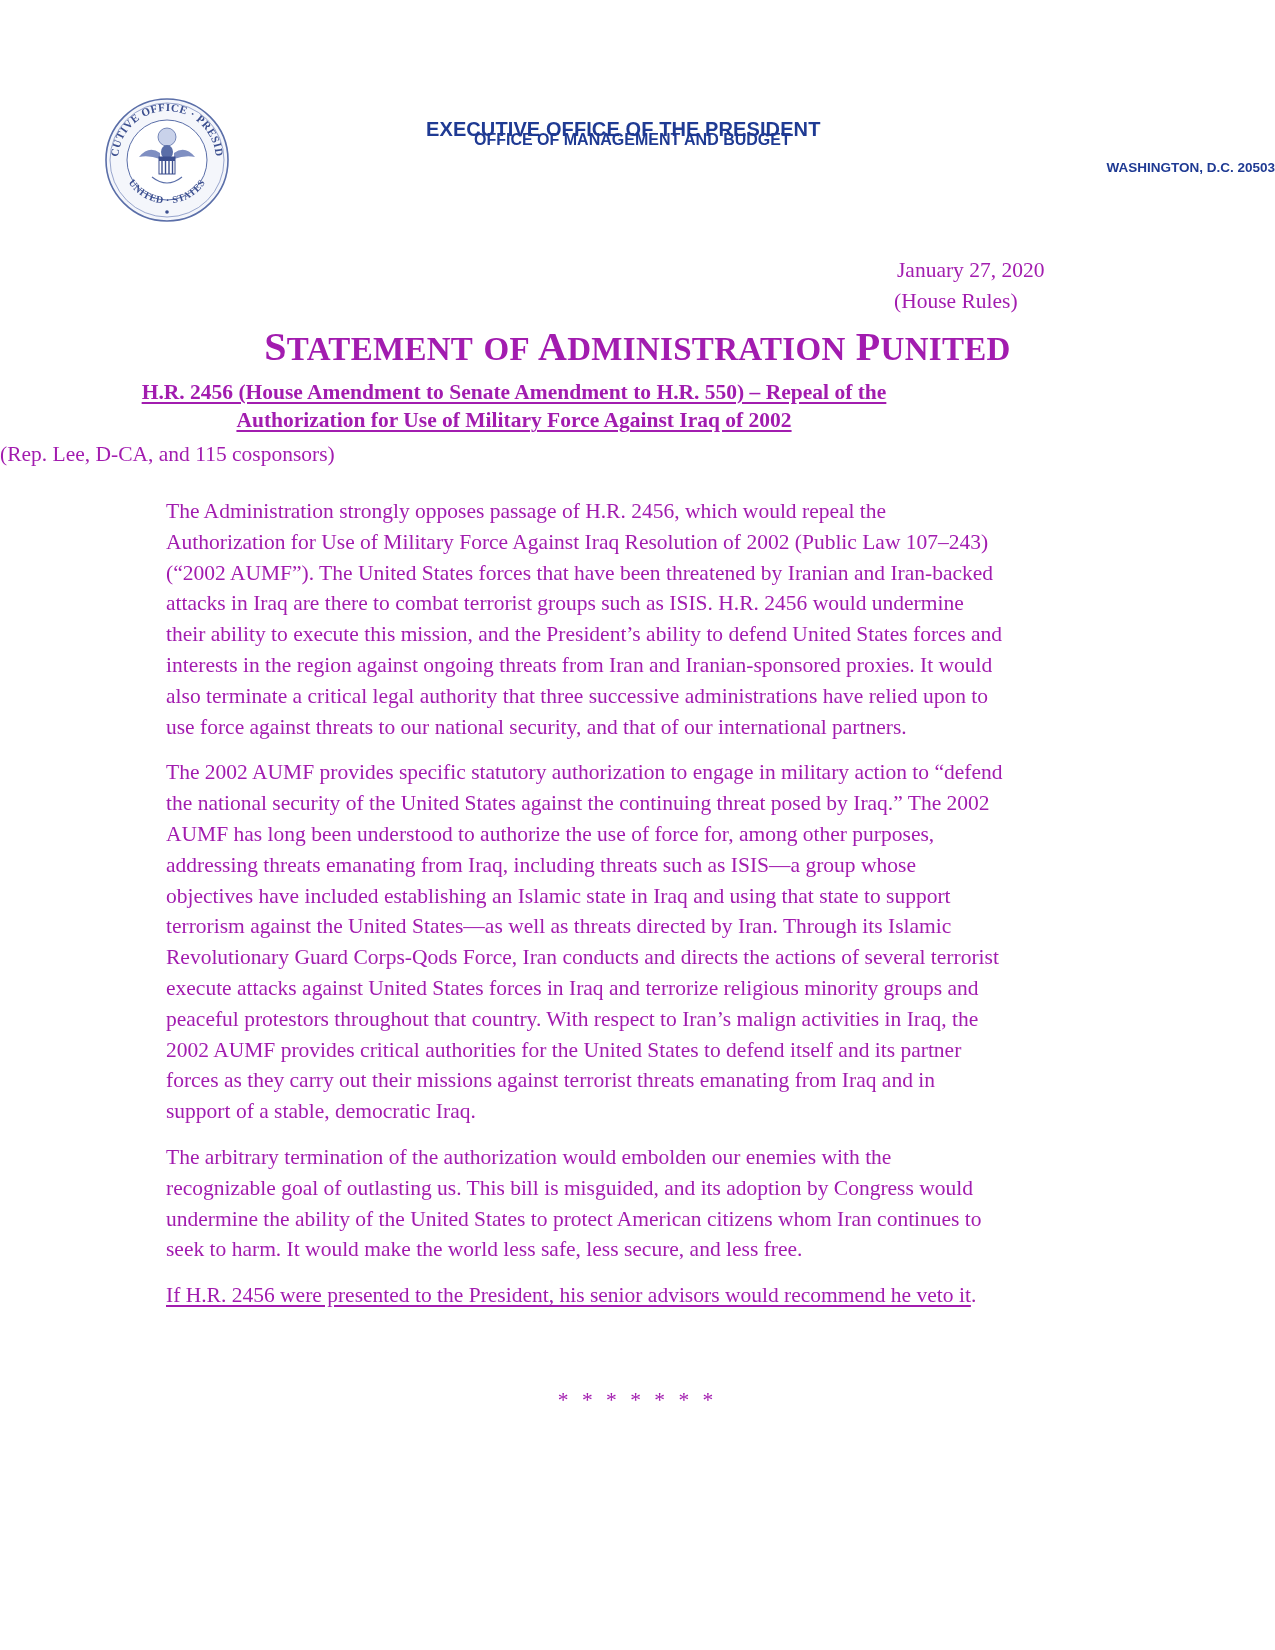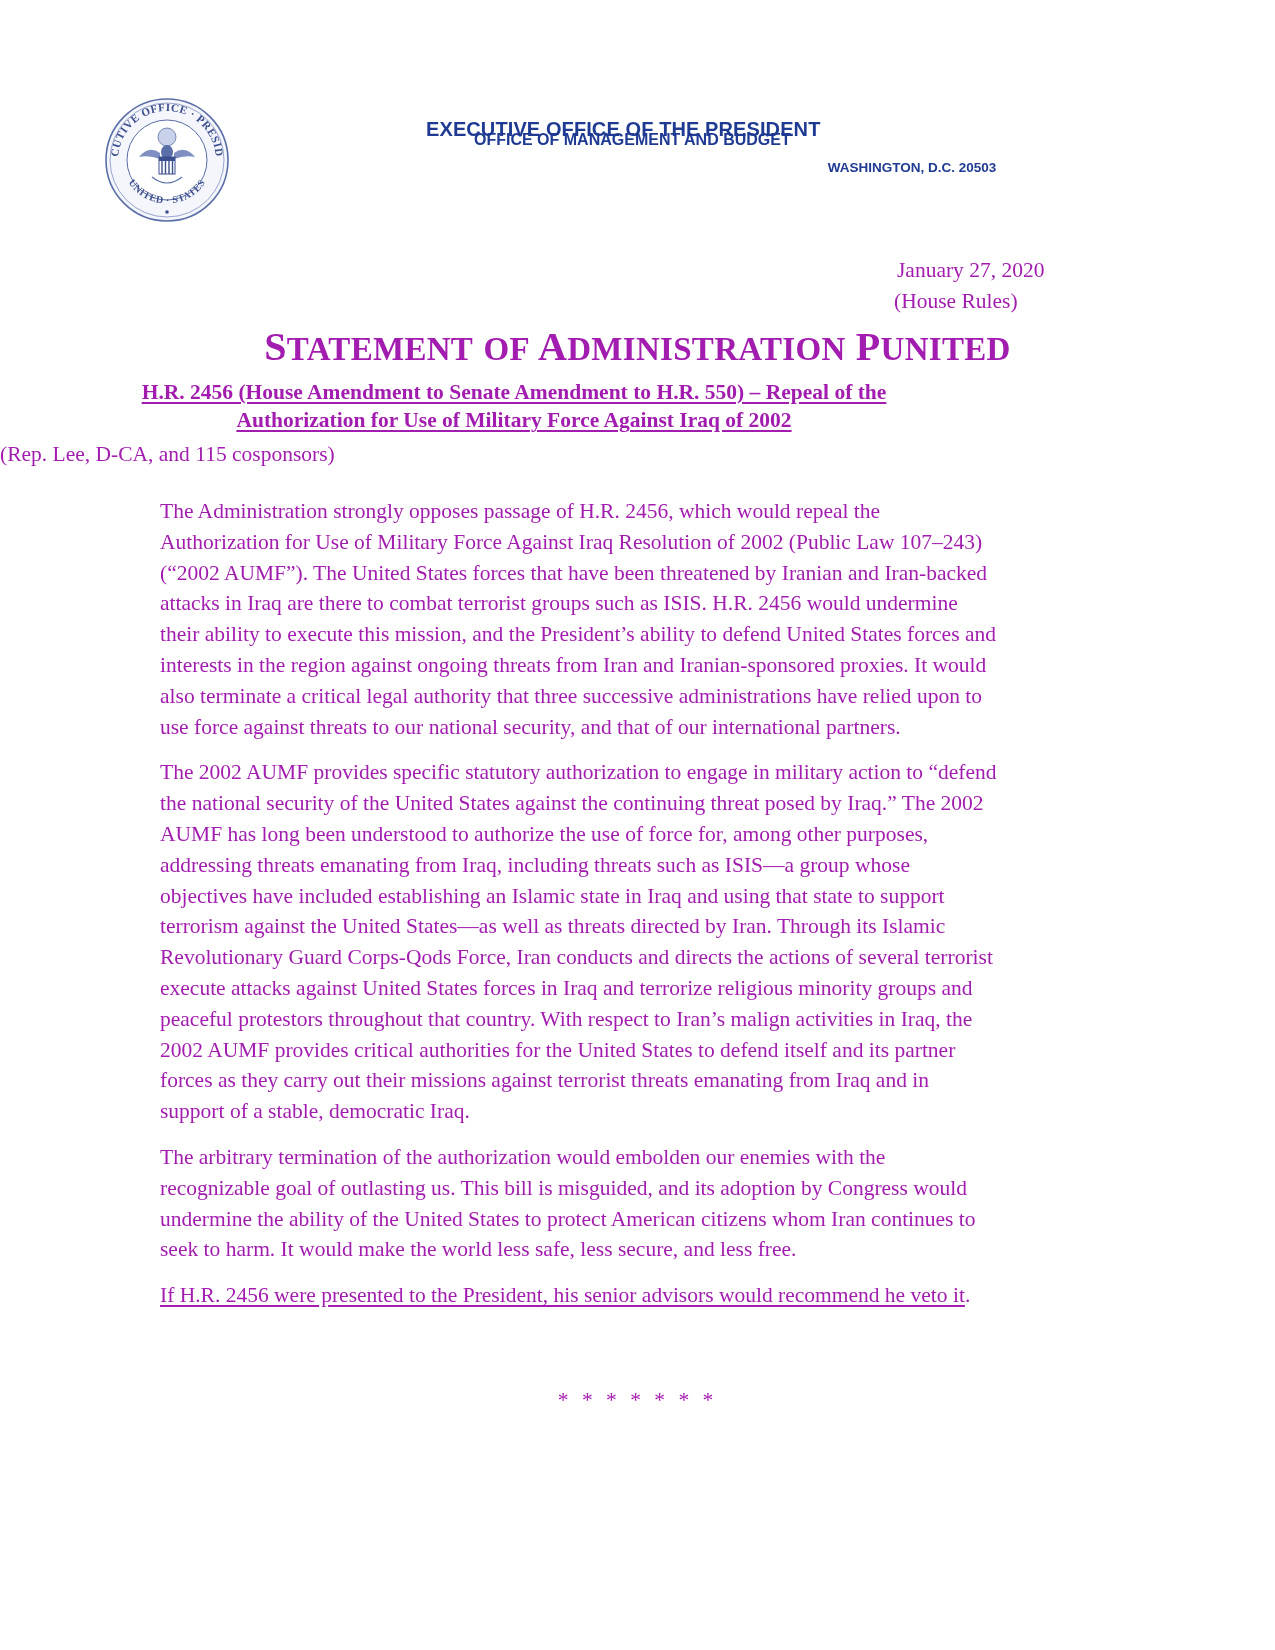--- a/index.html
+++ b/index.html
@@ -11,21 +11,21 @@
     }
     .letterhead {
       position: absolute; left: 0; top: 100px; width: 1275px;
       font-family: "Liberation Sans", sans-serif; font-weight: bold; color: #1f3a93;
       text-align: center;
     }
     .lh-1 { position: absolute; left: 0; width: 1275px; top: 18px; font-size: 20px; letter-spacing: 0.1px; text-indent: 0; }
     .lh-1 span, .lh-2 span, .lh-3 span { display: inline-block; }
     .lh-1 { text-align: left; padding-left: 426px; box-sizing: border-box; }
     .lh-2 { position: absolute; left: 0; width: 1275px; top: 31px; font-size: 16px; text-align: left; padding-left: 474px; box-sizing: border-box; }
-    .lh-3 { position: absolute; left: 0; width: 1275px; top: 60px; font-size: 13.5px; text-align: center; padding-left: 549px; box-sizing: border-box; }
+    .lh-3 { position: absolute; left: 0; width: 1275px; top: 60px; font-size: 13.5px; text-align: right; padding-left: 549px; box-sizing: border-box; }
 
     .serif { font-family: "Liberation Serif", serif; color: #a21caf; }
 
     .date-block {
       position: absolute; left: 897px; top: 255px; font-size: 21.5px; line-height: 31px;
     }
     .date-block div { white-space: nowrap; }
     .date-block .rules { margin-left: -3px; }
 
     .title {
@@ -42,21 +42,21 @@
     .subtitle span { text-decoration: underline; text-underline-offset: 3px; text-decoration-thickness: 1.5px; }
     .sponsor {
       position: absolute; left: 0; width: 1275px; top: 440px; 
       font-size: 21.5px; line-height: 28px;
     }
 
     .body {
       position: absolute; left: 150px; width: 1000px; top: 496px;
       font-size: 21.5px; line-height: 30.8px;
     }
-    .para { margin: 0 0 15px 10px; }
+    .para { margin: 0 0 15px 16px; }
     .para .ln { display: block; white-space: nowrap; }
     .veto span { text-decoration: underline; text-underline-offset: 3px; }
     .stars {
       position: absolute; left: 0; width: 1275px; top: 1388px; text-align: center;
       font-size: 21.5px; letter-spacing: 4px;
     }
   </style>
 </head>
 <body>
 

